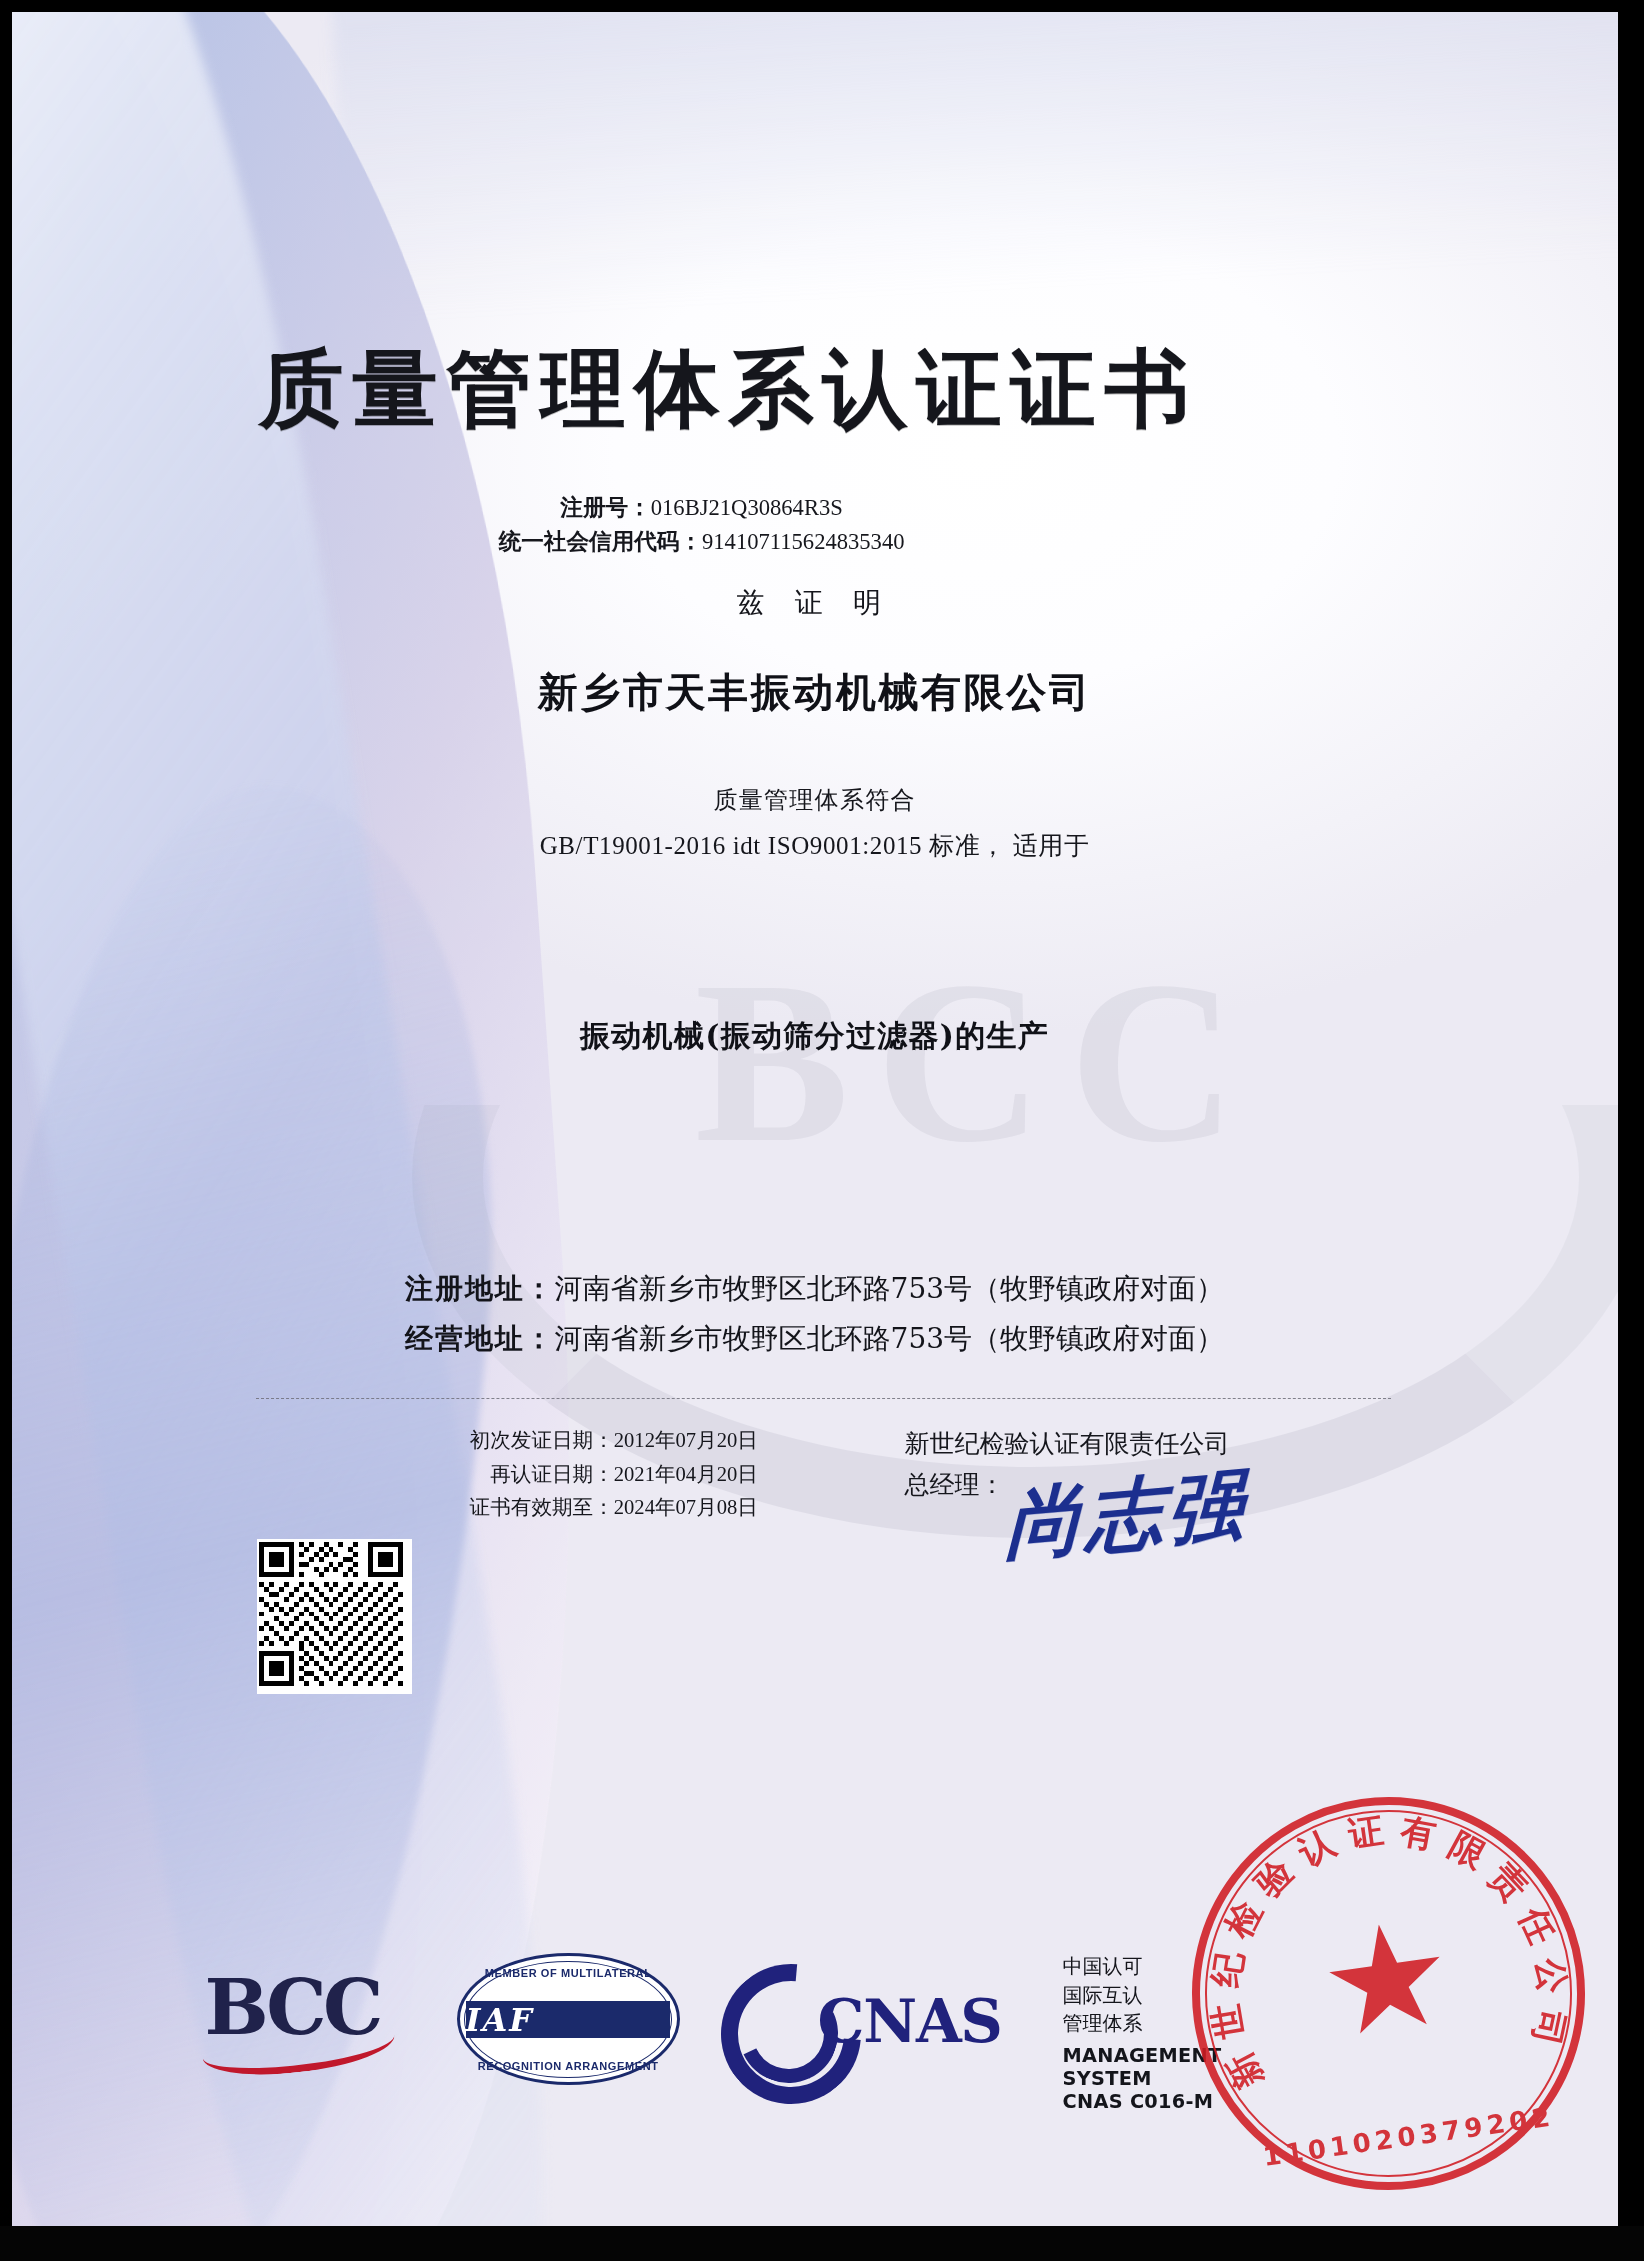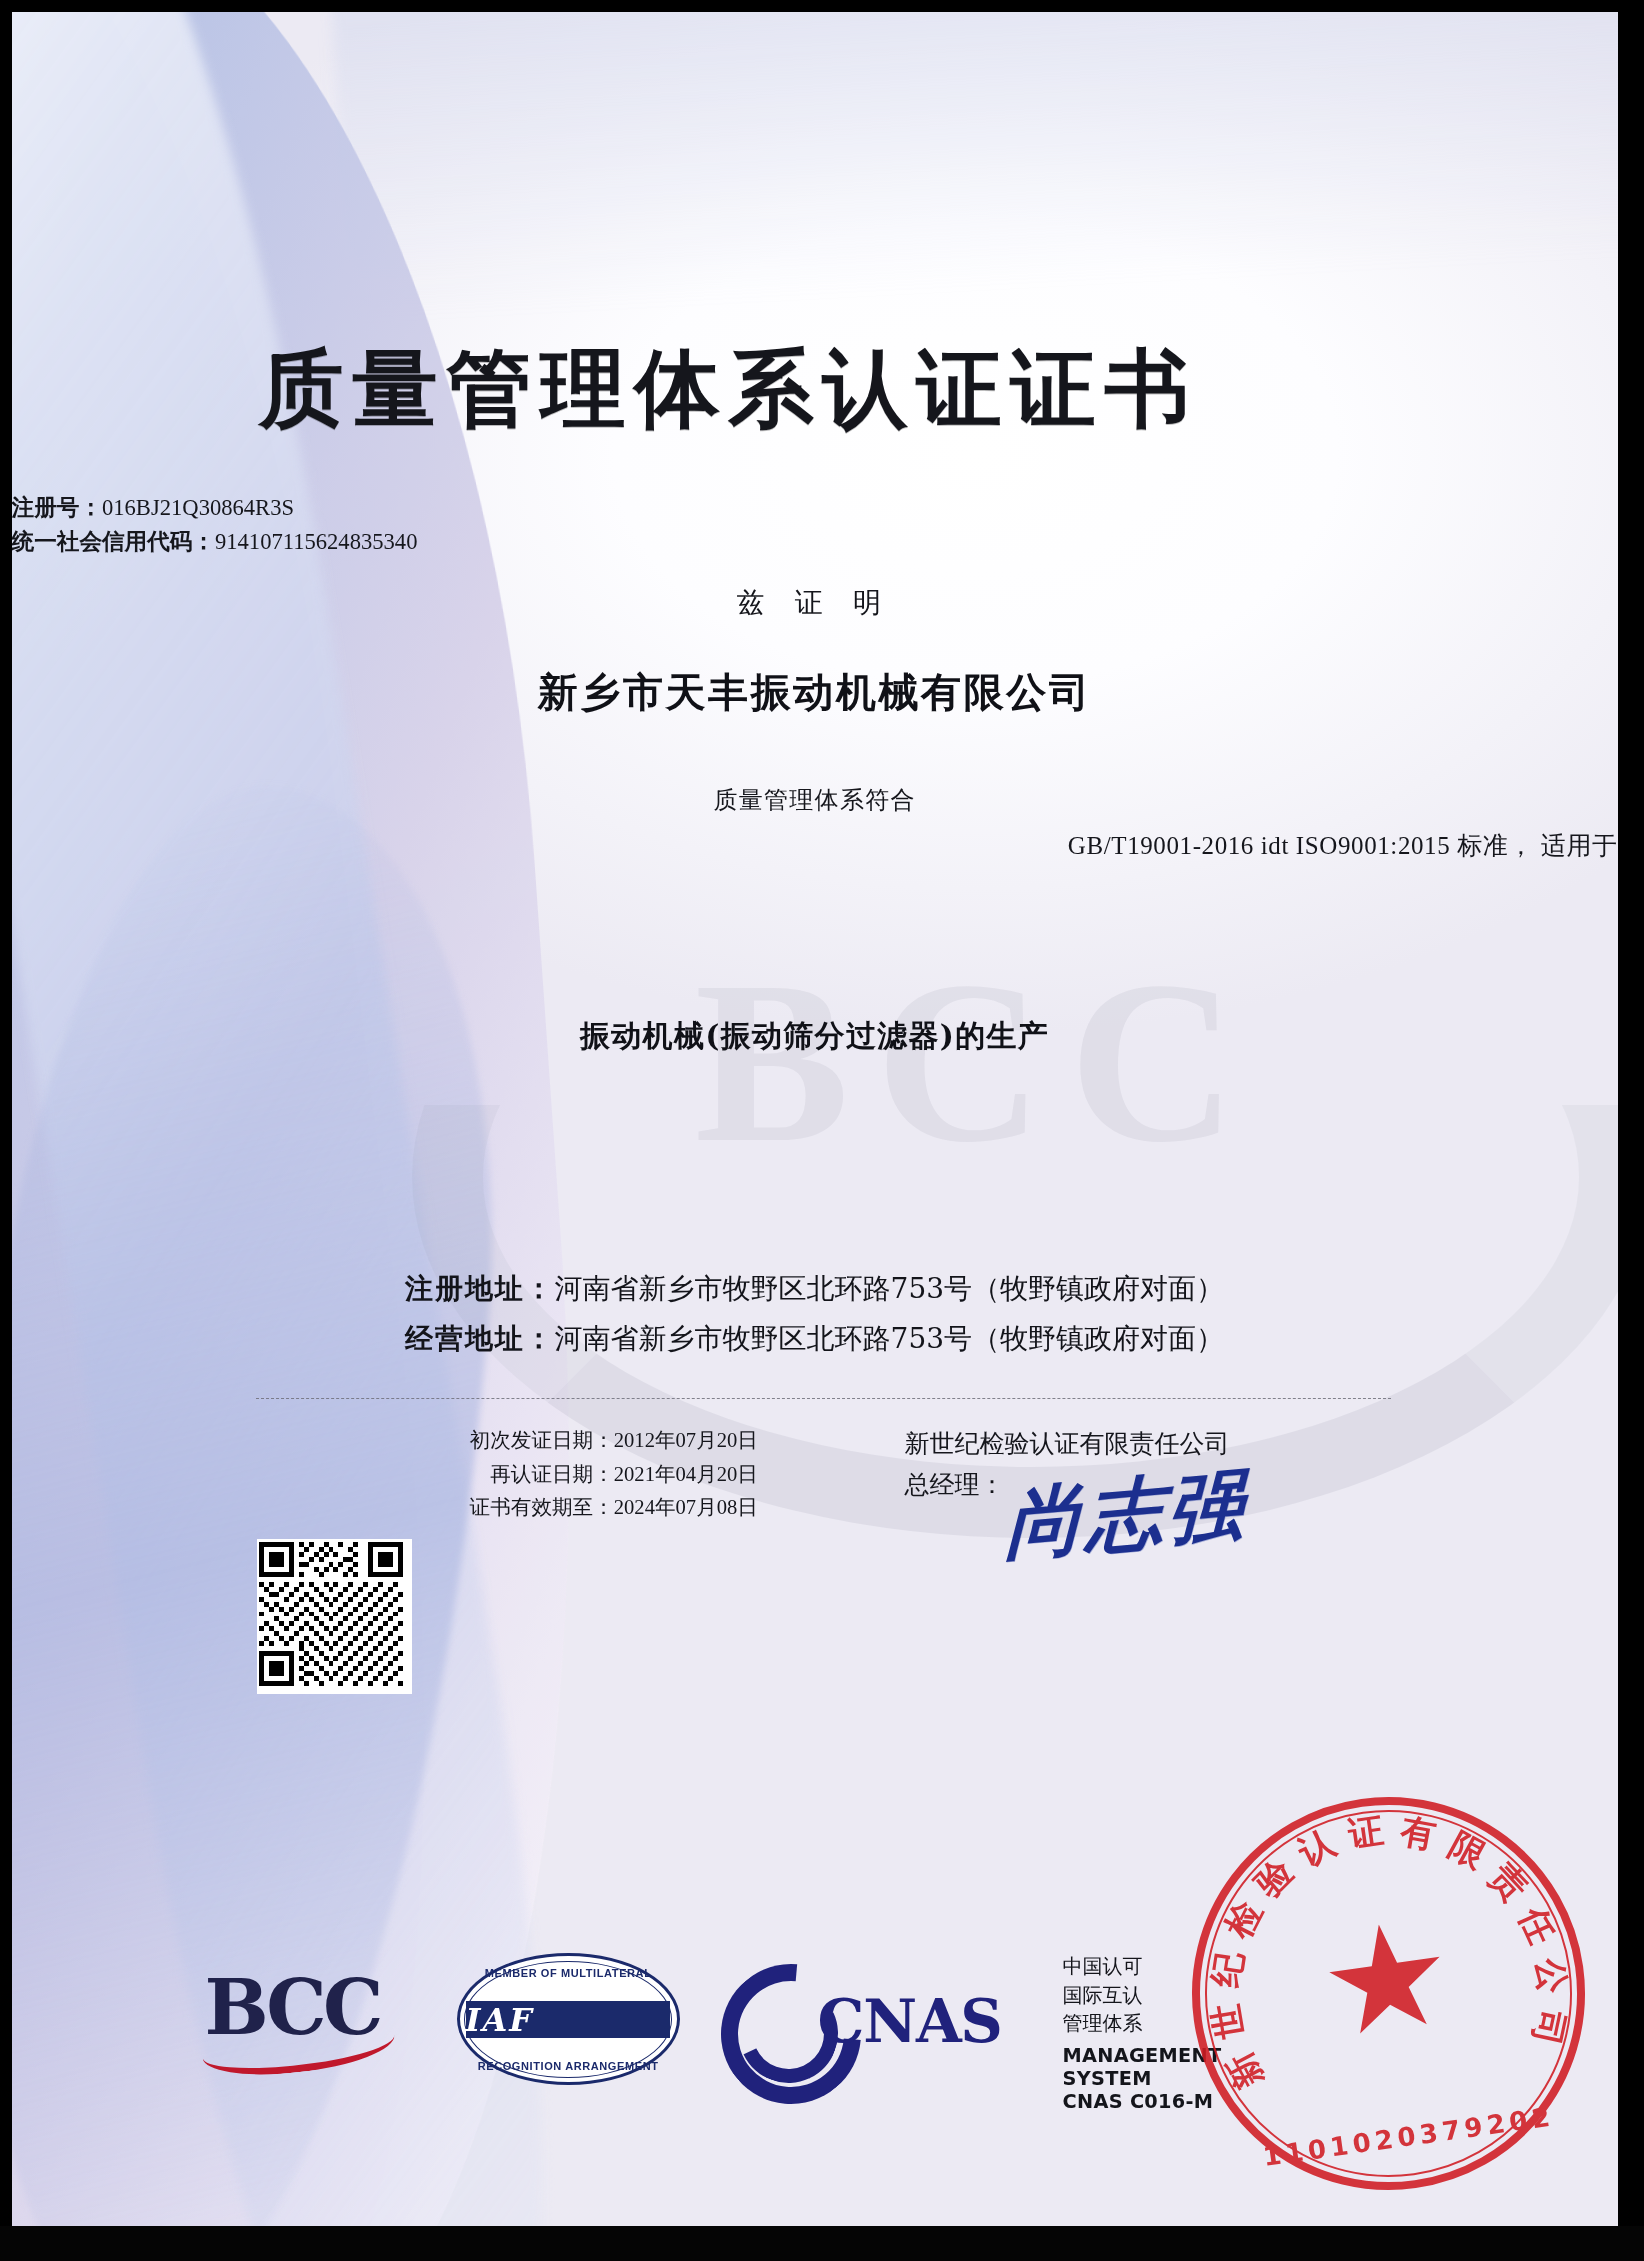--- a/index.html
+++ b/index.html
@@ -94,21 +94,21 @@
     text-align:center;
     font-family:"DejaVu Serif","Liberation Serif",serif;
     font-size:85px;
     font-weight:bold;
     letter-spacing:9px;
     color:#15161c;
     text-shadow:0 0.6px 0 rgba(0,0,0,.25);
   }
 
   .regline{
-    position:absolute;width:1380px;text-align:left;
+    position:absolute;width:1380px;text-align:center;
     font-family:"Liberation Serif","DejaVu Serif",serif;
     color:#16171d;
   }
   .reg1{top:482px;font-size:22.6px;font-weight:bold;}
   .reg1 .val{font-weight:normal;}
   .reg2{top:516px;font-size:22.6px;font-weight:bold;}
   .reg2 .val{font-weight:normal;}
 
   .hereby{
     position:absolute;top:574px;width:1606px;text-align:center;
@@ -121,21 +121,21 @@
     font-family:"DejaVu Serif","Liberation Serif",serif;
     font-size:40px;font-weight:bold;letter-spacing:2.6px;color:#101117;
   }
 
   .std1{
     position:absolute;top:774px;width:1606px;text-align:center;
     font-family:"Liberation Serif","DejaVu Serif",serif;
     font-size:24px;color:#15161c;letter-spacing:1.3px;
   }
   .std2{
-    position:absolute;top:819px;width:1606px;text-align:right;
+    position:absolute;top:819px;width:1606px;text-align:center;
     font-family:"Liberation Serif","DejaVu Serif",serif;
     font-size:25px;color:#15161c;letter-spacing:0.6px;
   }
 
   .scope{
     position:absolute;top:1006px;width:1606px;text-align:center;
     font-family:"DejaVu Serif","Liberation Serif",serif;
     font-size:30px;font-weight:bold;letter-spacing:1.3px;color:#101117;
   }
 

